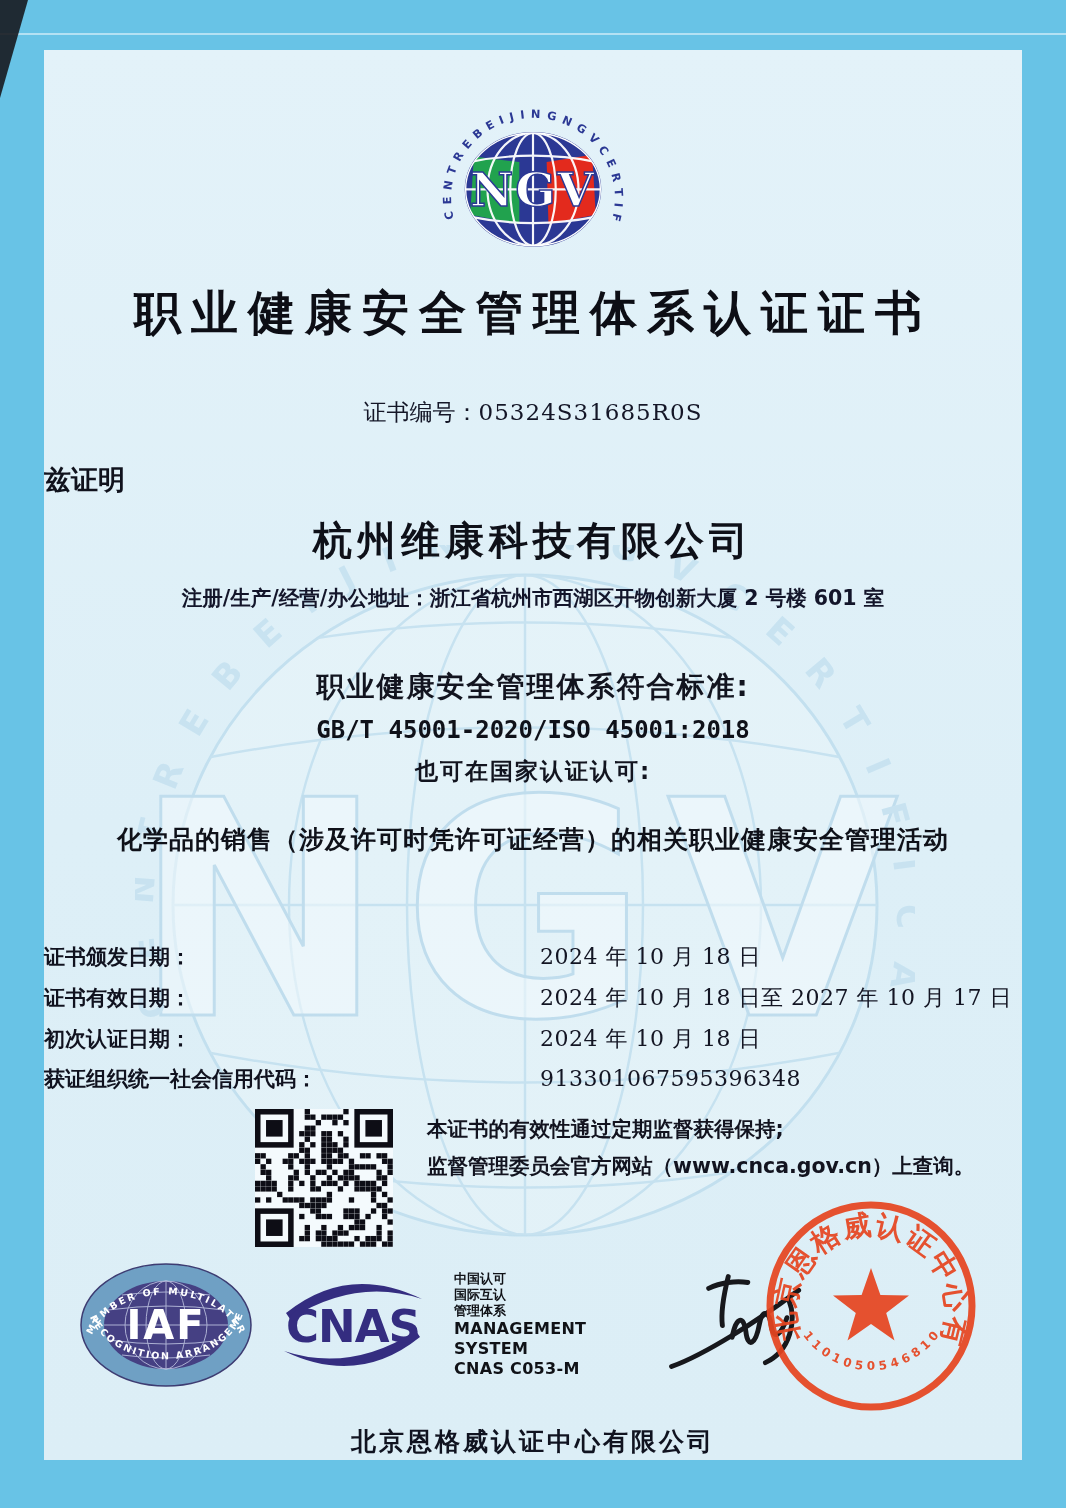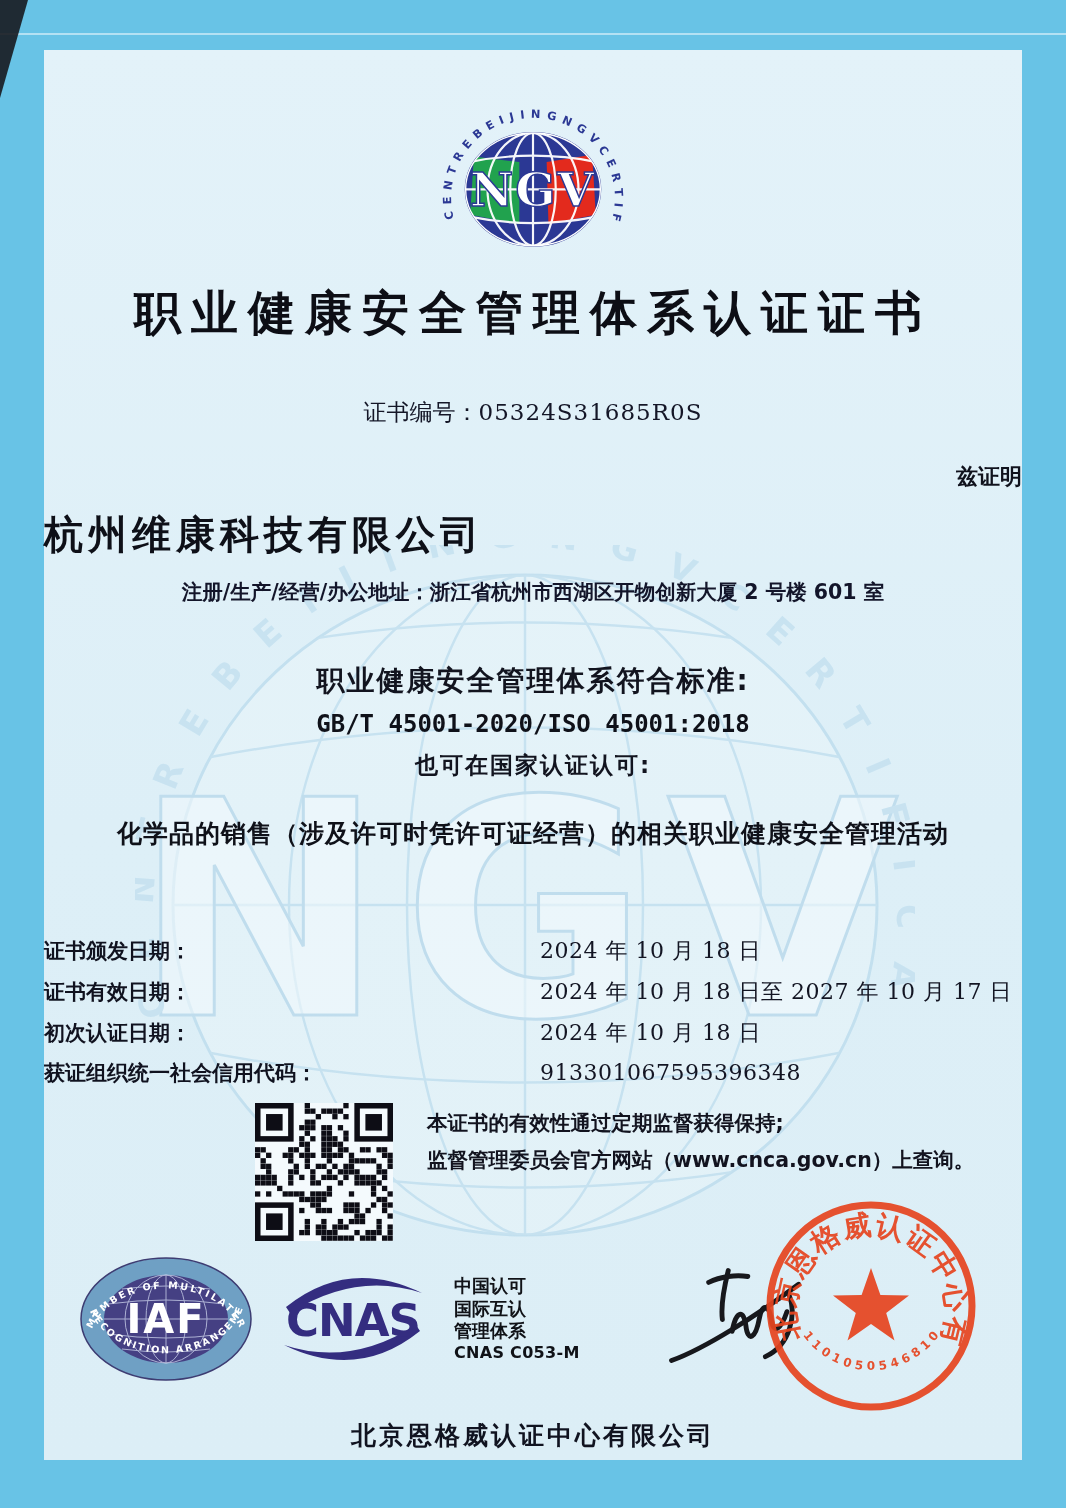--- a/index.html
+++ b/index.html
@@ -10,38 +10,38 @@
     clip-path:polygon(0 0,100% 0,0 100%);opacity:.9;}
   .sheet{position:absolute;left:44px;top:50px;width:978px;height:1410px;
     background:linear-gradient(180deg,#e3f2f9 0%,#ddeff7 55%,#dceef6 100%);}
   .content{position:relative;z-index:2;}
   .watermark{position:absolute;left:91px;top:495px;z-index:1;pointer-events:none;}
   .hdr-logo{display:block;margin:0 auto;padding-top:52px;}
   .title{margin-top:18px;font-family:"DejaVu Serif",serif;font-weight:700;
     font-size:47px;letter-spacing:10px;color:#0d0e15;text-align:center;}
   .cert-line{margin-top:52px;text-align:center;font-size:23px;color:#141627;}
   .cert-line .num{font-family:"DejaVu Serif",serif;letter-spacing:1px;}
-  .attest{margin-top:34px;text-align:right;font-size:22px;font-weight:700;color:#10121d;margin-left:24px;}
-  .company{margin-top:16px;font-size:39px;font-weight:800;letter-spacing:5px;color:#0e1018;}
+  .attest{margin-top:34px;text-align:left;font-size:27px;font-weight:700;color:#10121d;}
+  .company{margin-top:16px;text-align:center;font-size:39px;font-weight:800;letter-spacing:5px;color:#0e1018;}
   .addr{margin-top:16px;text-align:center;font-size:20.5px;font-weight:600;color:#13152a;}
   .std-heading{margin-top:56px;text-align:center;font-size:28px;font-weight:700;letter-spacing:2px;}
   .standard{margin-top:10px;text-align:center;font-family:"DejaVu Sans Mono",monospace;
     font-size:24px;font-weight:800;letter-spacing:0px;color:#0f1119;}
   .scope-heading{margin-top:12px;text-align:center;font-size:23px;font-weight:700;letter-spacing:2px;}
   .scope{margin-top:36px;text-align:center;font-size:25px;font-weight:700;letter-spacing:1px;color:#0f1119;}
   .dates{margin-top:86px;}
   .date-row{display:flex;align-items:baseline;margin-bottom:11px;}
   .date-label{width:470px;font-size:21px;font-weight:800;color:#10121f;}
   .date-value{margin-left:26px;font-family:"DejaVu Serif",serif;font-size:22px;color:#131523;letter-spacing:.5px;}
   .qr-row{margin-top:16px;margin-left:211px;display:flex;}
   .qr-box{width:138px;height:138px;flex:0 0 auto;}
   .qr-note{margin-left:34px;margin-top:2px;font-size:20.5px;font-weight:600;line-height:1.82;color:#12131f;}
   .marks-row{margin-top:12px;margin-left:34px;display:flex;align-items:center;}
   .acc-block{margin-left:22px;width:200px;line-height:1.25;}
-  .acc-cn{font-size:18px;font-weight:700;color:#101217;}
+  .acc-cn{font-size:13px;font-weight:700;color:#101217;}
   .acc-en{font-size:16px;font-weight:800;color:#101217;letter-spacing:.3px;}
   .sig-box{margin-left:10px;}
   .footer-co{margin-top:34px;text-align:center;font-size:25px;font-weight:700;letter-spacing:3px;color:#101320;}
   .footer-addr{margin-top:9px;text-align:center;font-size:17.5px;font-weight:700;color:#101320;}
   .seal{position:absolute;left:717px;top:1146px;z-index:3;opacity:.93;}
 </style>
 </head>
 <body>
 
 <div class="stage">
@@ -396,20 +396,21 @@
         <svg width="158" height="112" viewBox="0 0 158 112" style="margin-left:20px;">
           <path d="M 12,44 Q 74,-6 148,30 Q 82,8 16,50 Z" fill="#342d80"></path>
           <path d="M 146,68 Q 84,118 10,82 Q 76,104 142,62 Z" fill="#342d80"></path>
           <text x="79" y="73" text-anchor="middle" font-weight="800" font-size="45" fill="#342d80" letter-spacing="-1">CNAS</text>
         </svg>
 
         <div class="acc-block">
           <div class="acc-cn">中国认可</div>
           <div class="acc-cn">国际互认</div>
           <div class="acc-cn">管理体系</div>
+          <div class="acc-en">MANAGEMENT SYSTEM</div>
           <div class="acc-en">CNAS C053-M</div>
         </div>
 
         <svg class="sig-box" width="150" height="132" viewBox="0 0 150 135">
           <g stroke="#17181c" stroke-width="5" stroke-linecap="round" fill="none">
             <path d="M 64,18 C 60,34 56,52 58,68"></path>
             <path d="M 44,30 C 56,24 72,22 84,24"></path>
             <path d="M 6,110 C 40,98 96,62 136,32"></path>
             <path d="M 68,80 C 72,58 80,58 82,74 C 84,92 92,88 96,66 C 99,50 106,54 108,68 C 110,84 118,78 124,60"></path>
             <path d="M 126,42 C 134,62 128,94 102,106"></path>

